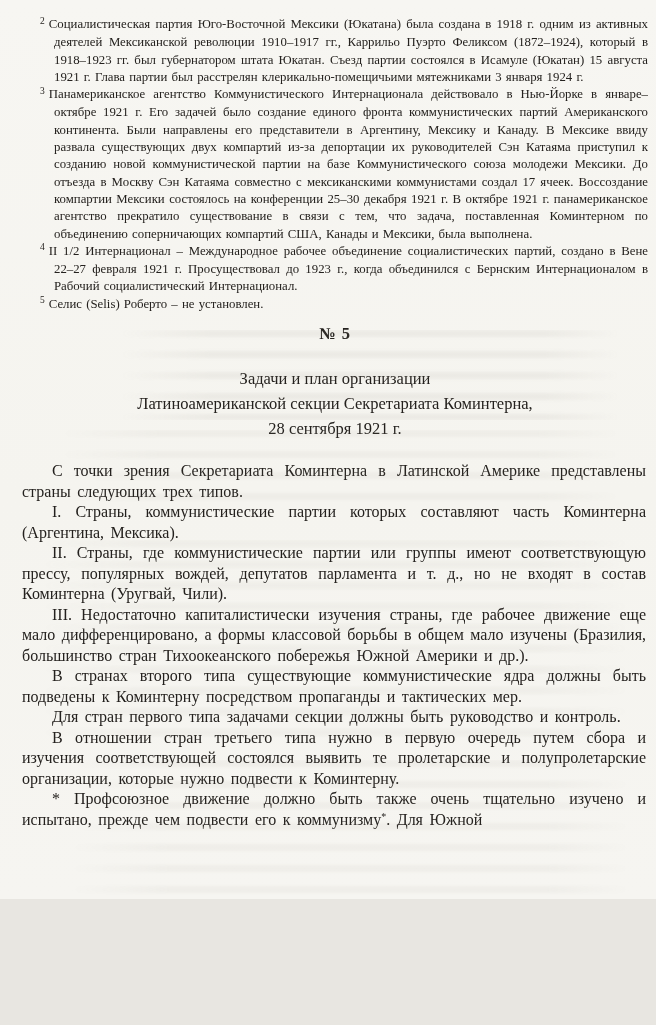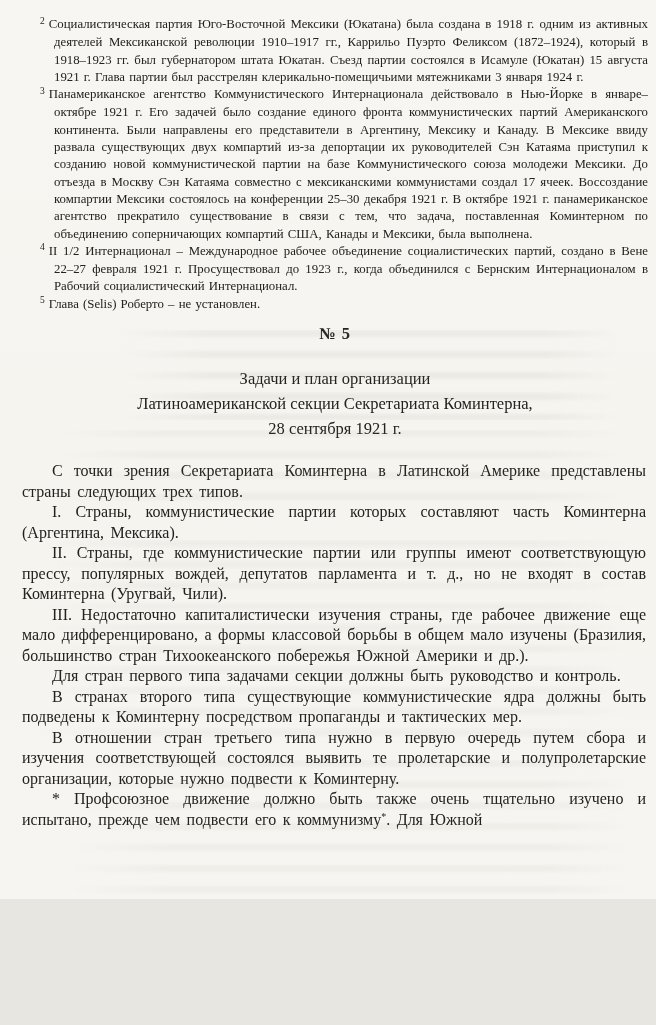--- a/index.html
+++ b/index.html
@@ -121,38 +121,38 @@
 
   <div class="bleed b1"></div>
   <div class="bleed b2"></div>
   <div class="bleed b3"></div>
   <div class="bleed b4"></div>
 
   <div class="endnotes">
     <div class="endnote"><sup>2</sup><span>Социалистическая партия Юго-Восточной Мексики (Юкатана) была создана в 1918 г. одним из активных деятелей Мексиканской революции 1910–1917 гг., Каррильо Пуэрто Феликсом (1872–1924), который в 1918–1923 гг. был губернатором штата Юкатан. Съезд партии состоялся в Исамуле (Юкатан) 15 августа 1921 г. Глава партии был расстрелян клерикально-помещичьими мятежниками 3 января 1924 г.</span></div>
     <div class="endnote"><sup>3</sup><span>Панамериканское агентство Коммунистического Интернационала действовало в Нью-Йорке в январе–октябре 1921 г. Его задачей было создание единого фронта коммунистических партий Американского континента. Были направлены его представители в Аргентину, Мексику и Канаду. В Мексике ввиду развала существующих двух компартий из-за депортации их руководителей Сэн Катаяма приступил к созданию новой коммунистической партии на базе Коммунистического союза молодежи Мексики. До отъезда в Москву Сэн Катаяма совместно с мексиканскими коммунистами создал 17 ячеек. Воссоздание компартии Мексики состоялось на конференции 25–30 декабря 1921 г. В октябре 1921 г. панамериканское агентство прекратило существование в связи с тем, что задача, поставленная Коминтерном по объединению соперничающих компартий США, Канады и Мексики, была выполнена.</span></div>
     <div class="endnote"><sup>4</sup><span>II 1/2 Интернационал – Международное рабочее объединение социалистических партий, создано в Вене 22–27 февраля 1921 г. Просуществовал до 1923 г., когда объединился с Бернским Интернационалом в Рабочий социалистический Интернационал.</span></div>
-    <div class="endnote"><sup>5</sup><span>Глава (Selis) Роберто – не установлен.</span></div>
+    <div class="endnote"><sup>5</sup><span>Селис (Selis) Роберто – не установлен.</span></div>
   </div>
 
   <div class="doc-number">№ 5</div>
 
   <div class="doc-title">
     <div>Задачи и план организации</div>
     <div>Латиноамериканской секции Секретариата Коминтерна,</div>
     <div>28 сентября 1921 г.</div>
   </div>
 
   <div class="doc-body">
     <p>С точки зрения Секретариата Коминтерна в Латинской Америке представлены страны следующих трех типов.</p>
     <p>I. Страны, коммунистические партии которых составляют часть Коминтерна (Аргентина, Мексика).</p>
     <p>II. Страны, где коммунистические партии или группы имеют соответствующую прессу, популярных вождей, депутатов парламента и т. д., но не входят в состав Коминтерна (Уругвай, Чили).</p>
     <p>III. Недостаточно капиталистически изучения страны, где рабочее движение еще мало дифференцировано, а формы классовой борьбы в общем мало изучены (Бразилия, большинство стран Тихоокеанского побережья Южной Америки и др.).</p>
+    <p>В странах второго типа существующие коммунистические ядра должны быть подведены к Коминтерну посредством пропаганды и тактических мер.</p>
     <p>Для стран первого типа задачами секции должны быть руководство и контроль.</p>
-    <p>В странах второго типа существующие коммунистические ядра должны быть подведены к Коминтерну посредством пропаганды и тактических мер.</p>
     <p>В отношении стран третьего типа нужно в первую очередь путем сбора и изучения соответствующей состоялся выявить те пролетарские и полупролетарские организации, которые нужно подвести к Коминтерну.</p>
     <p><span>* Профсоюзное движение должно быть также очень тщательно изучено и испытано, прежде чем подвести его к коммунизму</span><sup>*</sup><span>. Для Южной</span></p>
   </div>
 
   <hr class="fn-rule">
 
   <div class="fn-bottom"><sup>*</sup><span>Вставка на полях.</span></div>
 
   <div class="page-num">30</div>
 

